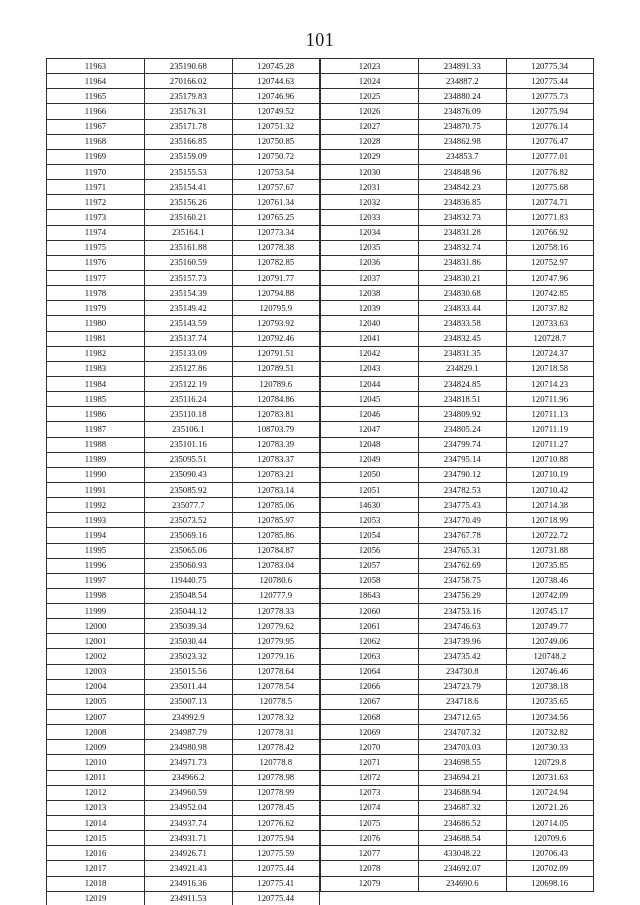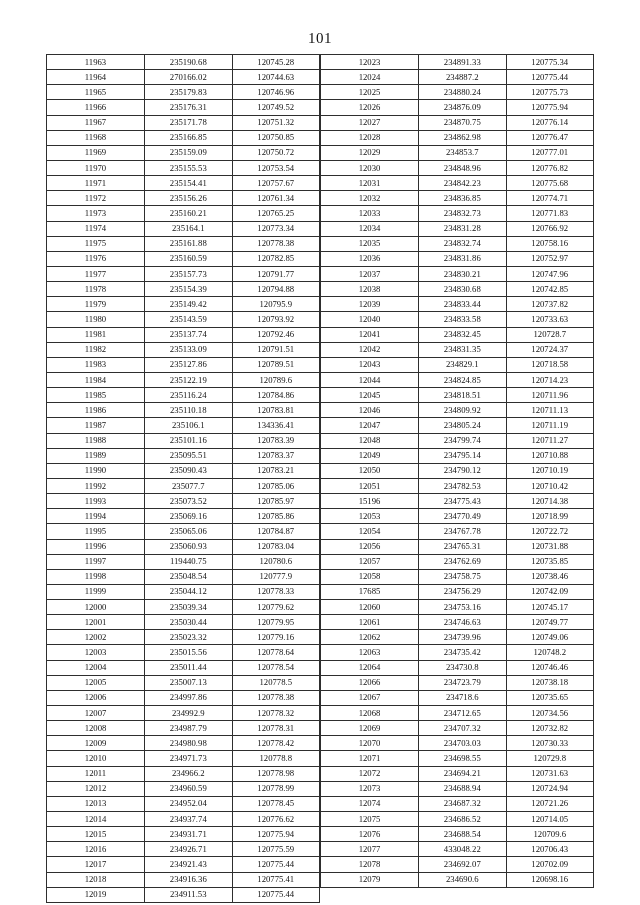--- a/index.html
+++ b/index.html
@@ -15,21 +15,21 @@
     position: relative;
   }
   .page {
     width: 640px;
     height: 905px;
     box-sizing: border-box;
     position: relative;
   }
   .page-number {
     text-align: center;
-    font-size: 15px;
+    font-size: 18px;
     font-family: "Liberation Serif", serif;
     padding-top: 30px;
     padding-bottom: 7px;
     letter-spacing: 0.5px;
   }
   .table-wrap {
     margin: 0 auto;
     width: 548px;
   }
   
@@ -198,38 +198,43 @@
                     <td class="v2">120784.86</td>
                   </tr>
                   <tr>
                     <td class="id">11986</td>
                     <td class="v1">235110.18</td>
                     <td class="v2">120783.81</td>
                   </tr>
                   <tr>
                     <td class="id">11987</td>
                     <td class="v1">235106.1</td>
-                    <td class="v2">134336.41</td>
+                    <td class="v2">108703.79</td>
                   </tr>
                   <tr>
                     <td class="id">11988</td>
                     <td class="v1">235101.16</td>
                     <td class="v2">120783.39</td>
                   </tr>
                   <tr>
                     <td class="id">11989</td>
                     <td class="v1">235095.51</td>
                     <td class="v2">120783.37</td>
                   </tr>
                   <tr>
                     <td class="id">11990</td>
                     <td class="v1">235090.43</td>
                     <td class="v2">120783.21</td>
                   </tr>
                   <tr>
+                    <td class="id">11991</td>
+                    <td class="v1">235085.92</td>
+                    <td class="v2">120783.14</td>
+                  </tr>
+                  <tr>
                     <td class="id">11992</td>
                     <td class="v1">235077.7</td>
                     <td class="v2">120785.06</td>
                   </tr>
                   <tr>
                     <td class="id">11993</td>
                     <td class="v1">235073.52</td>
                     <td class="v2">120785.97</td>
                   </tr>
                   <tr>
@@ -284,25 +289,20 @@
                   </tr>
                   <tr>
                     <td class="id">12004</td>
                     <td class="v1">235011.44</td>
                     <td class="v2">120778.54</td>
                   </tr>
                   <tr>
                     <td class="id">12005</td>
                     <td class="v1">235007.13</td>
                     <td class="v2">120778.5</td>
-                  </tr>
-                  <tr>
-                    <td class="id">12006</td>
-                    <td class="v1">234997.86</td>
-                    <td class="v2">120778.38</td>
                   </tr>
                   <tr>
                     <td class="id">12007</td>
                     <td class="v1">234992.9</td>
                     <td class="v2">120778.32</td>
                   </tr>
                   <tr>
                     <td class="id">12008</td>
                     <td class="v1">234987.79</td>
                     <td class="v2">120778.31</td>
@@ -507,21 +507,21 @@
                     <td class="id">12050</td>
                     <td class="v1">234790.12</td>
                     <td class="v2">120710.19</td>
                   </tr>
                   <tr>
                     <td class="id">12051</td>
                     <td class="v1">234782.53</td>
                     <td class="v2">120710.42</td>
                   </tr>
                   <tr>
-                    <td class="id">15196</td>
+                    <td class="id">14630</td>
                     <td class="v1">234775.43</td>
                     <td class="v2">120714.38</td>
                   </tr>
                   <tr>
                     <td class="id">12053</td>
                     <td class="v1">234770.49</td>
                     <td class="v2">120718.99</td>
                   </tr>
                   <tr>
                     <td class="id">12054</td>
@@ -537,21 +537,21 @@
                     <td class="id">12057</td>
                     <td class="v1">234762.69</td>
                     <td class="v2">120735.85</td>
                   </tr>
                   <tr>
                     <td class="id">12058</td>
                     <td class="v1">234758.75</td>
                     <td class="v2">120738.46</td>
                   </tr>
                   <tr>
-                    <td class="id">17685</td>
+                    <td class="id">18643</td>
                     <td class="v1">234756.29</td>
                     <td class="v2">120742.09</td>
                   </tr>
                   <tr>
                     <td class="id">12060</td>
                     <td class="v1">234753.16</td>
                     <td class="v2">120745.17</td>
                   </tr>
                   <tr>
                     <td class="id">12061</td>

